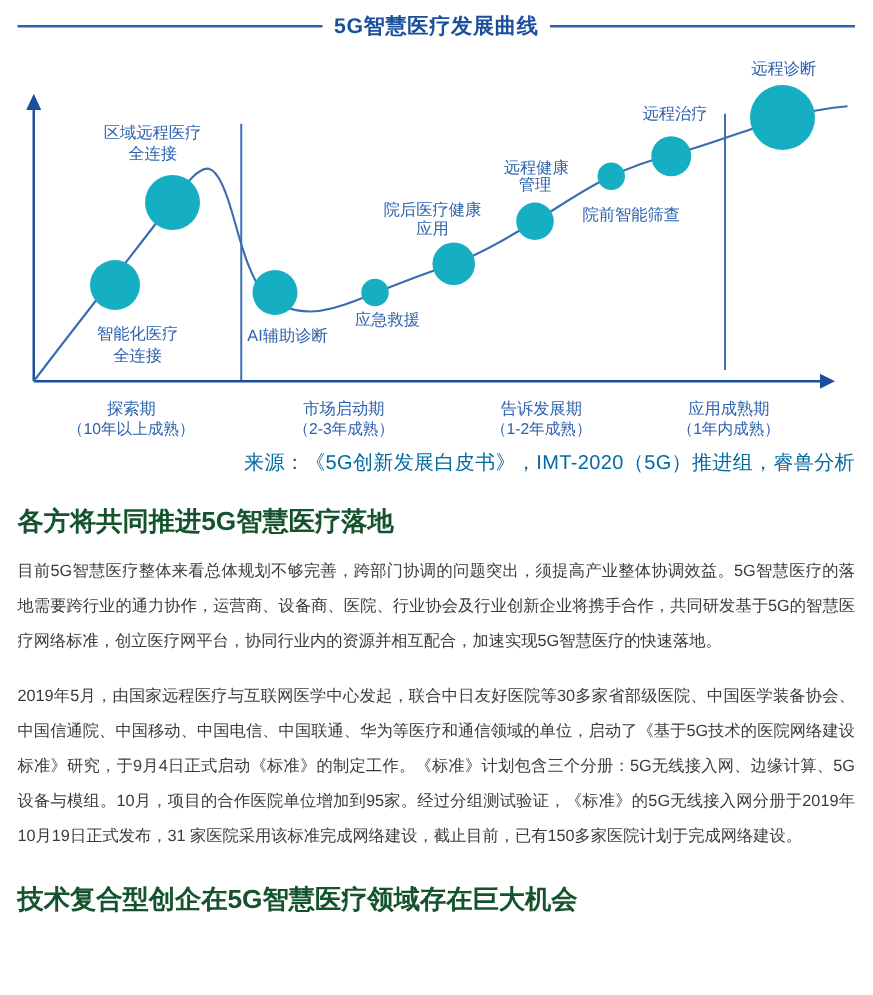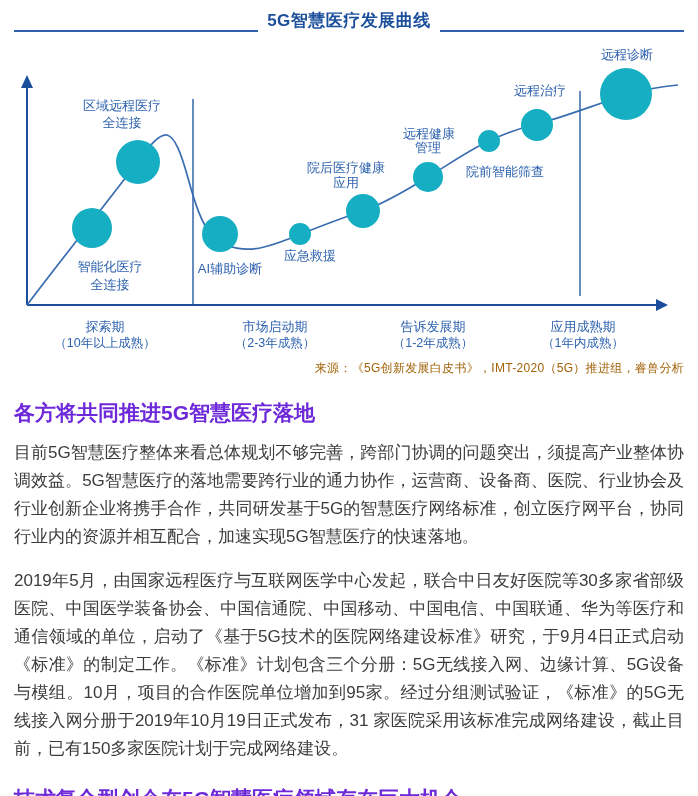--- a/index.html
+++ b/index.html
@@ -6,50 +6,50 @@
   html, body { margin: 0; padding: 0; }
   body {
     width: 698px; height: 796px; overflow: hidden;
     background: #ffffff;
     font-family: "Liberation Sans", "DejaVu Sans", sans-serif;
   }
   .page { width: 698px; height: 796px; background: #fff; }
 
   
   .title-bar {
-    display: flex; align-items: flex-end; gap: 9px;
+    display: flex; align-items: center; gap: 9px;
     padding: 9px 14px 0 14px;
   }
   .title-bar .rule { flex: 1; height: 2px; background: #2e62ae; }
   .title-bar .chart-title {
     margin: 0; white-space: nowrap;
     font-size: 17px; font-weight: bold; color: #1b4f9c;
     letter-spacing: 0.5px;
   }
 
   
   figure.chart { margin: 14px 0 0 0; padding: 0; }
   .chart svg { display: block; }
   .chart .svg-label { fill: #2e62ae; font-size: 13px; }
   .chart .svg-stage { fill: #2e62ae; font-size: 13px; }
   .chart .svg-maturity { fill: #2e62ae; font-size: 12.5px; }
   .chart-source {
     text-align: right; padding: 0 14px; margin-top: 6px;
-    font-size: 12px; color: #a16207; letter-spacing: 0.3px;
+    font-size: 16px; color: #0369a1; letter-spacing: 0.3px;
   }
 
   
   main.content { padding: 0 14px; }
   .section-heading {
     margin: 22px 0 4px 0;
-    font-size: 21px; font-weight: bold; color: #6d28d9;
+    font-size: 21px; font-weight: bold; color: #14532d;
   }
   .content p {
     margin: 12px 0 16px 0;
-    font-size: 17px; line-height: 28px; color: #3b3b3b;
+    font-size: 13px; line-height: 28px; color: #3b3b3b;
     text-align: justify;
   }
 </style>
 </head>
 <body>
 
 <div class="page">
 
   <header class="title-bar">
     <span class="rule"></span>

